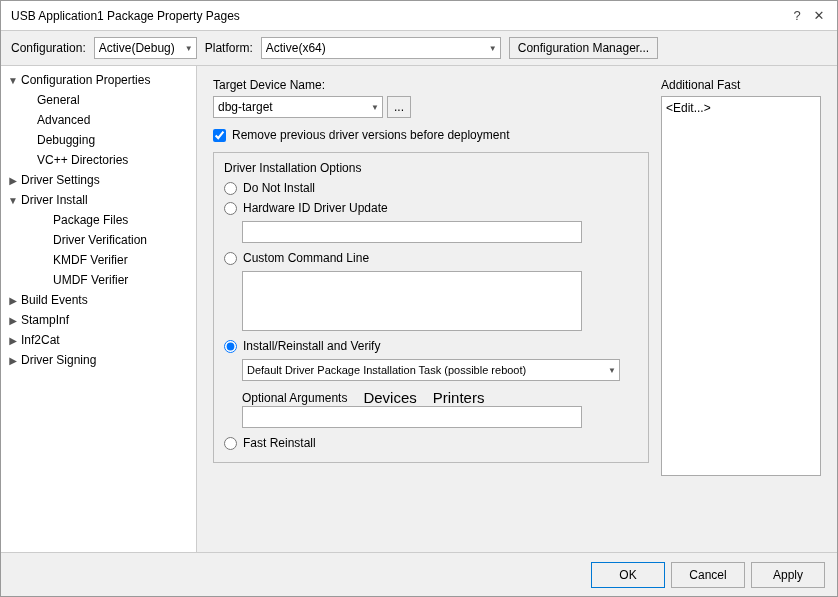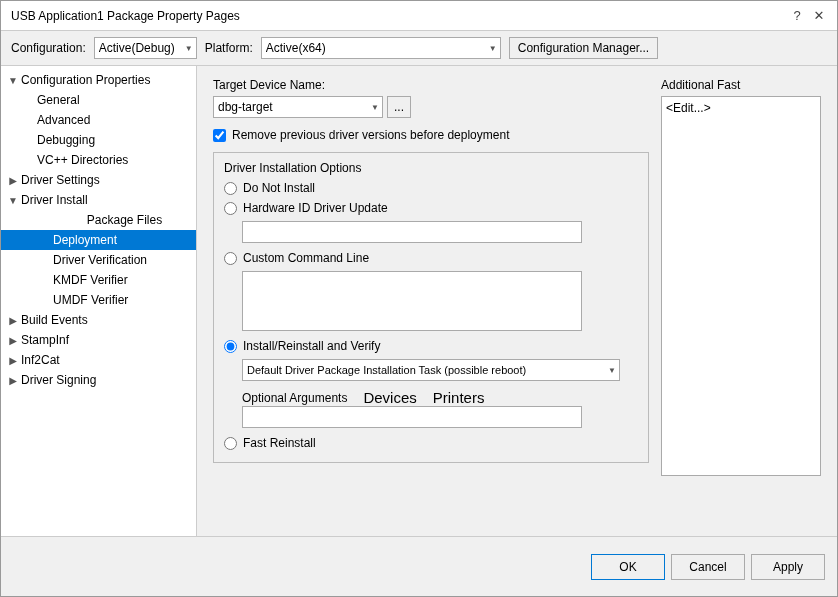--- a/index.html
+++ b/index.html
@@ -279,21 +279,21 @@
       font-size: 12px;
     }
     .bottom-bar {
       display: flex;
       justify-content: flex-end;
       align-items: center;
       gap: 6px;
       padding: 8px 12px;
       border-top: 1px solid #ccc;
       background: #f0f0f0;
-      height: 60px;
+      height: 44px;
     }
     .bottom-btn {
       height: 26px;
       min-width: 74px;
       padding: 0 12px;
       border: 1px solid #aaa;
       background: #f0f0f0;
       font-size: 12px;
       cursor: pointer;
     }
@@ -382,29 +382,25 @@
       <div class="tree-item" style="padding-left:4px;">
         <span class="expand-icon">▶</span>
         <span class="item-label">Driver Settings</span>
       </div>
 
       <div class="tree-item" style="padding-left:4px;">
         <span class="expand-icon">▼</span>
         <span class="item-label">Driver Install</span>
       </div>
 
-      <div class="tree-item" style="padding-left:36px;justify-content:center;">
+      <div class="tree-item" style="padding-left:36px;">
         <span class="expand-icon"></span>
         <span class="item-label">Package Files</span>
       </div>
 
-      <div class="tree-item selected" style="padding-left:36px;">
-        <span class="expand-icon"></span>
-        <span class="item-label">Deployment</span>
-      </div>
 
       <div class="tree-item" style="padding-left:36px;">
         <span class="expand-icon"></span>
         <span class="item-label">Driver Verification</span>
       </div>
 
       <div class="tree-item" style="padding-left:36px;">
         <span class="expand-icon"></span>
         <span class="item-label">KMDF Verifier</span>
       </div>

